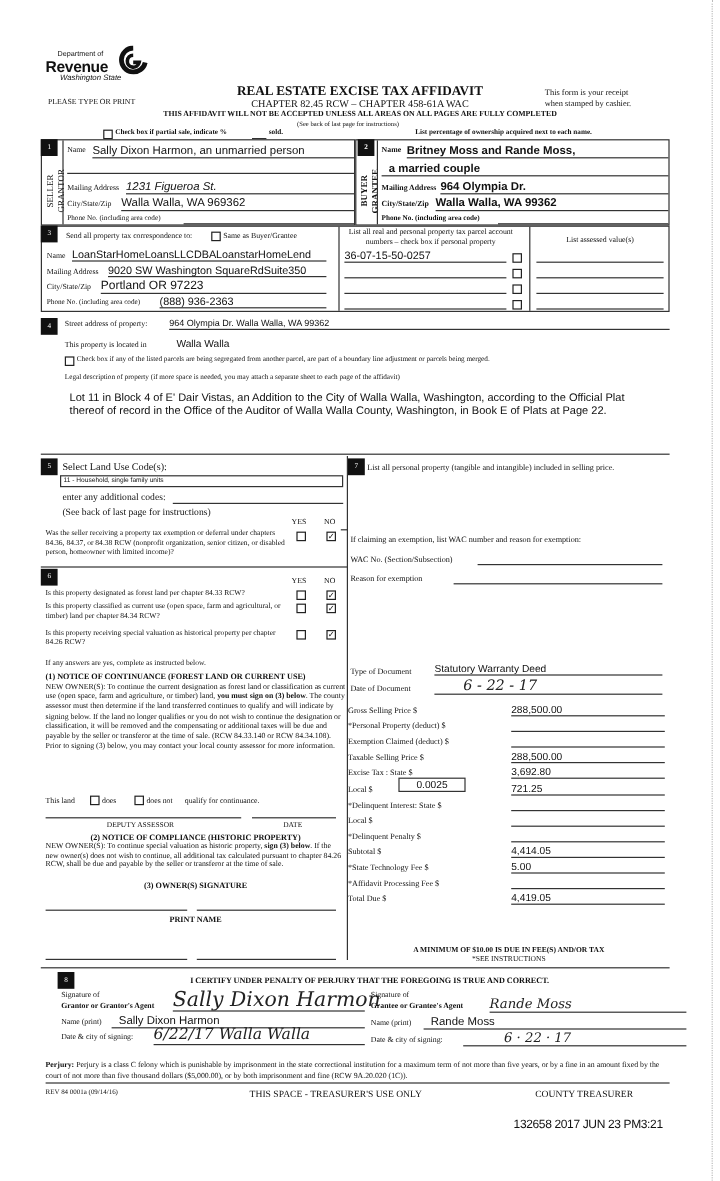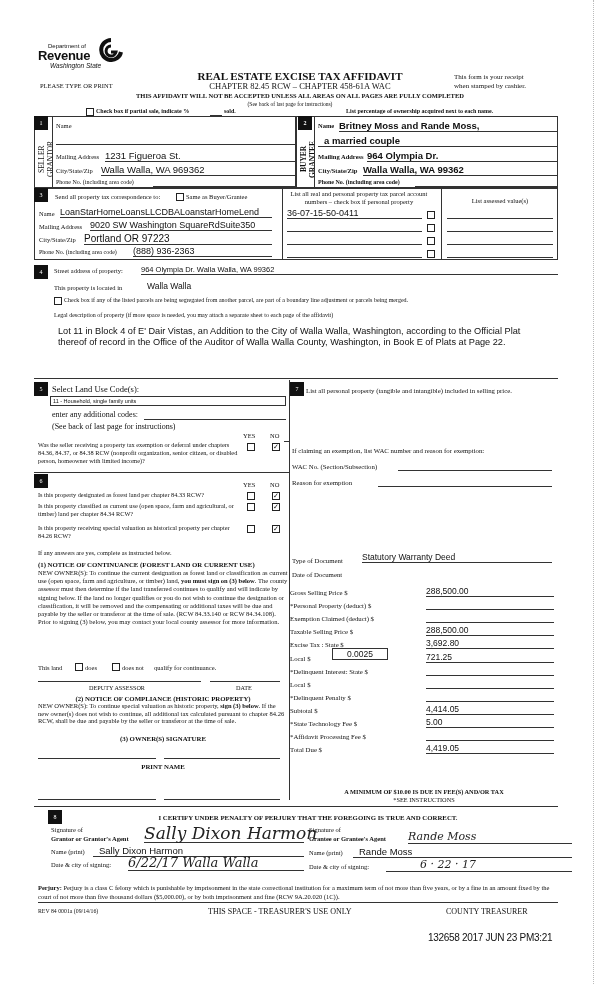--- a/index.html
+++ b/index.html
@@ -47,23 +47,24 @@
 <div class="abs bold lbl" style="left:96px;top:108px;font-size:6px;">Check box if partial sale, indicate %</div>
 <div class="abs uline" style="left:210px;top:115px;width:12px;"></div>
 <div class="abs bold lbl" style="left:224px;top:108px;font-size:6px;">sold.</div>
 <div class="abs bold lbl" style="left:346px;top:108px;font-size:6px;">List percentage of ownership acquired next to each name.</div>
 
 <div class="abs bordered" style="left:34px;top:116px;width:262px;height:72px;">
   <div class="abs num" style="left:-1px;top:-1px;">1</div>
   <div class="abs vert serif" style="left:2px;top:14px;width:14px;height:56px;">SELLER GRANTOR</div>
   <div class="abs vline" style="left:17px;top:0;height:70px;"></div>
   <div class="abs lbl" style="left:21px;top:5px;font-size:6.5px;">Name</div>
+  <div class="abs fill uline" style="left:42px;top:3px;width:218px;">Sally Dixon Harmon, an unmarried person</div>
   <div class="abs uline" style="left:21px;top:27px;width:239px;height:1px;"></div>
   <div class="abs lbl" style="left:21px;top:36px;font-size:6.5px;">Mailing Address</div>
-  <div class="abs fill uline" style="left:70px;top:33px;width:190px;">1231 Figueroa St.</div>
+  <div class="abs fill uline" style="left:70px;top:33px;width:190px;font-style:italic;">1231 Figueroa St.</div>
   <div class="abs lbl" style="left:21px;top:50px;font-size:6.5px;">City/State/Zip</div>
   <div class="abs fill uline" style="left:66px;top:47px;width:194px;">Walla Walla, WA 969362</div>
   <div class="abs lbl" style="left:21px;top:62px;font-size:6px;">Phone No. (including area code)</div>
   <div class="abs uline" style="left:118px;top:69px;width:142px;"></div>
 </div>
 
 <div class="abs bordered" style="left:296px;top:116px;width:262px;height:72px;font-weight:bold;">
   <div class="abs num" style="left:1px;top:-1px;">2</div>
   <div class="abs vert serif" style="left:2px;top:14px;width:14px;height:56px;">BUYER GRANTEE</div>
   <div class="abs vline" style="left:17px;top:0;height:70px;"></div>
@@ -88,21 +89,21 @@
   <div class="abs fill uline" style="left:25px;top:18px;width:212px;font-size:9px;">LoanStarHomeLoansLLCDBALoanstarHomeLend</div>
   <div class="abs lbl" style="left:4px;top:34px;font-size:6.5px;">Mailing Address</div>
   <div class="abs fill uline" style="left:55px;top:31px;width:182px;font-size:9px;">9020 SW Washington SquareRdSuite350</div>
   <div class="abs lbl" style="left:4px;top:47px;font-size:6.5px;">City/State/Zip</div>
   <div class="abs fill uline" style="left:49px;top:44px;width:188px;font-size:10px;">Portland OR 97223</div>
   <div class="abs lbl" style="left:4px;top:60px;font-size:6px;">Phone No. (including area code)</div>
   <div class="abs fill uline" style="left:98px;top:57px;width:139px;font-size:9px;">(888) 936-2363</div>
 
   <div class="abs vline" style="left:247px;top:0;height:70px;"></div>
   <div class="abs center lbl" style="left:249px;top:1px;width:150px;white-space:normal;line-height:8px;font-size:6.5px;">List all real and personal property tax parcel account numbers – check box if personal property</div>
-  <div class="abs fill uline" style="left:252px;top:19px;width:135px;font-size:9px;">36-07-15-50-0411</div>
+  <div class="abs fill uline" style="left:252px;top:19px;width:135px;font-size:9px;">36-07-15-50-0257</div>
   <div class="abs box" style="left:392px;top:22px;"></div>
   <div class="abs uline" style="left:252px;top:42px;width:135px;"></div>
   <div class="abs box" style="left:392px;top:35px;"></div>
   <div class="abs uline" style="left:252px;top:55px;width:135px;"></div>
   <div class="abs box" style="left:392px;top:48px;"></div>
   <div class="abs uline" style="left:252px;top:68px;width:135px;"></div>
   <div class="abs box" style="left:392px;top:61px;"></div>
 
   <div class="abs vline" style="left:406px;top:0;height:70px;"></div>
   <div class="abs center lbl" style="left:408px;top:8px;width:114px;font-size:6.5px;">List assessed value(s)</div>
@@ -197,20 +198,21 @@
   <div class="abs hline" style="left:-6px;top:61px;width:6px;"></div>
   <div class="abs para" style="left:2px;top:66px;font-size:6.8px;white-space:nowrap;">If claiming an exemption, list WAC number and reason for exemption:</div>
   <div class="abs para" style="left:2px;top:82px;font-size:6.8px;white-space:nowrap;">WAC No. (Section/Subsection)</div>
   <div class="abs uline" style="left:108px;top:90px;width:154px;"></div>
   <div class="abs para" style="left:2px;top:98px;font-size:6.8px;white-space:nowrap;">Reason for exemption</div>
   <div class="abs uline" style="left:88px;top:106px;width:174px;"></div>
 
   <div class="abs para" style="left:2px;top:176px;font-size:6.8px;white-space:nowrap;">Type of Document</div>
   <div class="abs fill uline" style="left:72px;top:172px;width:190px;font-size:8.5px;">Statutory Warranty Deed</div>
   <div class="abs para" style="left:2px;top:190px;font-size:6.8px;white-space:nowrap;">Date of Document</div>
+  <div class="abs hand uline" style="left:72px;top:184px;width:190px;padding-left:24px;">6 - 22 - 17</div>
 
   <div class="abs bordered fill center" style="left:42px;top:268px;width:56px;height:12px;font-size:8.5px;line-height:10px;">0.0025</div>
   <div id="fin-rows"></div>
 
   <div class="abs bold center lbl" style="left:0;top:408px;width:268px;font-size:6.3px;">A MINIMUM OF $10.00 IS DUE IN FEE(S) AND/OR TAX</div>
   <div class="abs center lbl" style="left:0;top:416px;width:268px;font-size:6.3px;">*SEE INSTRUCTIONS</div>
 <div class="abs para right" style="left: 0px; top: 208px; width: 133px; font-size: 6.8px; white-space: nowrap;">Gross Selling Price $</div>
     <div class="abs fill uline right" style="left: 136px; top: 206px; width: 128px; height: 11px; font-size: 8.5px; padding-right: 2px;">288,500.00</div>
     <div class="abs para right" style="left: 0px; top: 221.1px; width: 133px; font-size: 6.8px; white-space: nowrap;">*Personal Property (deduct) $</div>
     <div class="abs fill uline right" style="left: 136px; top: 219.1px; width: 128px; height: 11px; font-size: 8.5px; padding-right: 2px;"></div>

